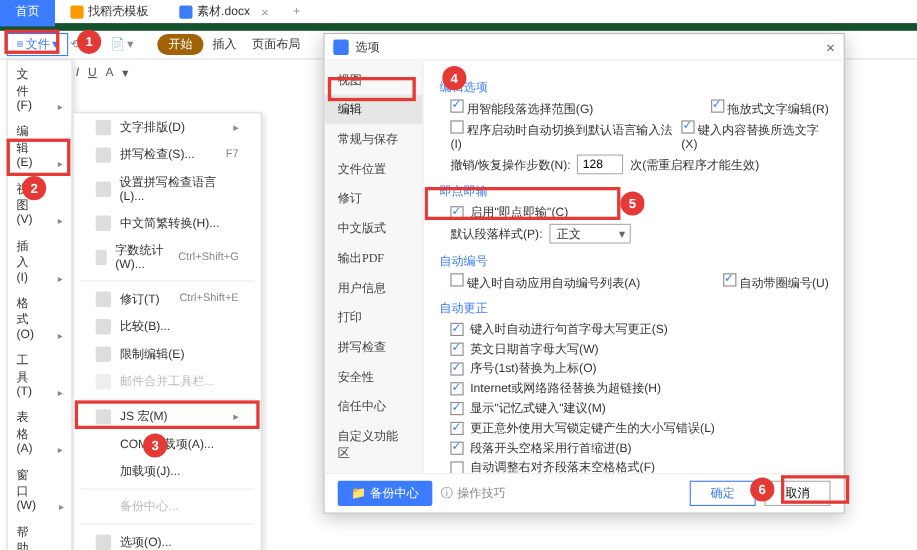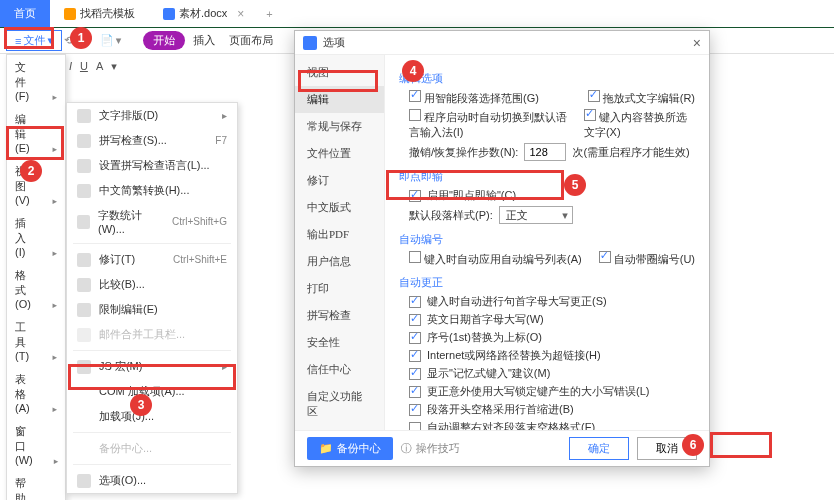--- a/index.html
+++ b/index.html
@@ -1,43 +1,43 @@
 <!DOCTYPE html>
 <html><head>
 <meta charset="utf-8">
 <style>
 * { margin: 0; padding: 0; box-sizing: border-box; font-family: "Microsoft YaHei", Arial, sans-serif; }
 body { width: 834px; height: 500px; background: #fff; font-size: 11px; position: relative; overflow: hidden; }
 
 
-.top-tabs { height: 28px; background: #fff; display: flex; align-items: center; border-bottom: 1px solid #14532d; }
+.top-tabs { height: 28px; background: #fff; display: flex; align-items: center; border-bottom: 7px solid #14532d; }
 .tab { padding: 6px 14px; font-size: 11px; color: #333; display: flex; align-items: center; gap: 4px; }
 .tab.active { background: #3b7cff; color: #fff; }
 .close-x { color: #999; margin-left: 6px; font-size: 12px; }
 
 
 .ribbon-row { height: 26px; display: flex; align-items: center; padding: 0 6px; gap: 2px; border-bottom: 1px solid #e0e0e0; }
 .ribbon-btn { padding: 2px 6px; font-size: 11px; color: #333; display: flex; align-items: center; gap: 2px; }
 .ribbon-btn.blue { color: #3b7cff; }
-.pill { background: #a21caf; color: #fff; border-radius: 10px; padding: 2px 10px; font-size: 11px; }
+.pill { background: #a16207; color: #fff; border-radius: 10px; padding: 2px 10px; font-size: 11px; }
 
 
 .menu-col { position: absolute; left: 6px; top: 54px; width: 60px; background: #fff; border: 1px solid #ddd; box-shadow: 2px 2px 6px rgba(0,0,0,0.15); z-index: 10; }
 .menu-col .item { padding: 5px 8px; font-size: 11px; color: #333; display: flex; justify-content: space-between; align-items: flex-end; gap: 21px; }
 .menu-col .item .arrow { color: #888; font-size: 9px; }
 
 .submenu { position: absolute; left: 66px; top: 102px; width: 172px; background: #fff; border: 1px solid #ddd; box-shadow: 2px 2px 6px rgba(0,0,0,0.15); z-index: 10; }
-.submenu .item { padding: 5px 10px; font-size: 11px; color: #333; display: flex; align-items: center; gap: 8px; }
+.submenu .item { padding: 5px 20px; font-size: 11px; color: #333; display: flex; align-items: center; gap: 8px; }
 .submenu .item.disabled { color: #bbb; }
 .submenu .sep { height: 1px; background: #eee; margin: 3px 6px; }
 .submenu .shortcut { margin-left: auto; color: #888; font-size: 10px; }
 .sub-icon { width: 14px; height: 14px; display: inline-block; background: #ddd; border-radius: 2px; }
 
 
-.dialog { position: absolute; left: 294px; top: 30px; width: 416px; height: 437px; background: #fff; border: 1px solid #bbb; box-shadow: 0 4px 16px rgba(0,0,0,0.25); z-index: 20; display: flex; flex-direction: column; }
+.dialog { position: absolute; left: 294px; top: 30px; width: 474px; height: 437px; background: #fff; border: 1px solid #bbb; box-shadow: 0 4px 16px rgba(0,0,0,0.25); z-index: 20; display: flex; flex-direction: column; }
 .dialog-title { height: 24px; display: flex; align-items: center; padding: 0 8px; border-bottom: 1px solid #eee; font-size: 11px; color: #333; }
 .dialog-title .icon { width: 14px; height: 14px; background: #3b7cff; border-radius: 2px; margin-right: 6px; }
 .dialog-title .x { margin-left: auto; color: #666; font-size: 14px; }
 .dialog-body { flex: 1; display: flex; overflow: hidden; }
 .dialog-nav { width: 90px; background: #f7f7f7; border-right: 1px solid #eee; padding: 4px 0; }
 .dialog-nav .nav-item { padding: 6px 12px; font-size: 11px; color: #444; cursor: pointer; font-family: Liberation Serif, serif; }
 .dialog-nav .nav-item.active { background: #e6e6e6; color: #222; }
 .dialog-content { flex: 1; padding: 8px 14px; overflow-y: auto; font-size: 11px; color: #333; }
 .dialog-content .section-title { color: #3b7cff; margin: 8px 0 4px; font-size: 11px; }
 .dialog-content .row { display: flex; align-items: center; gap: 6px; margin: 3px 0; padding-left: 10px; }

